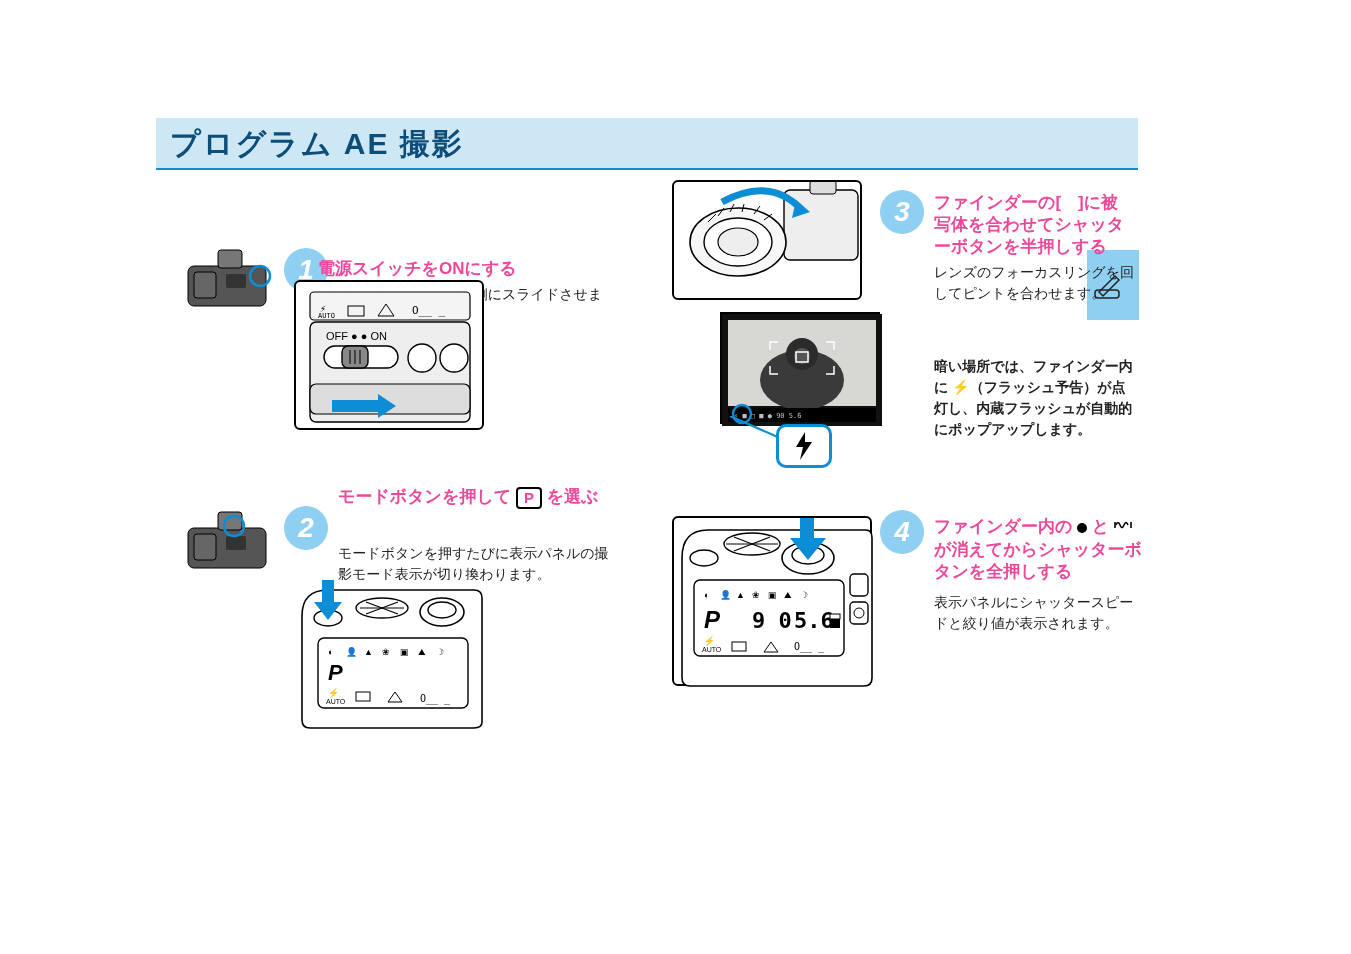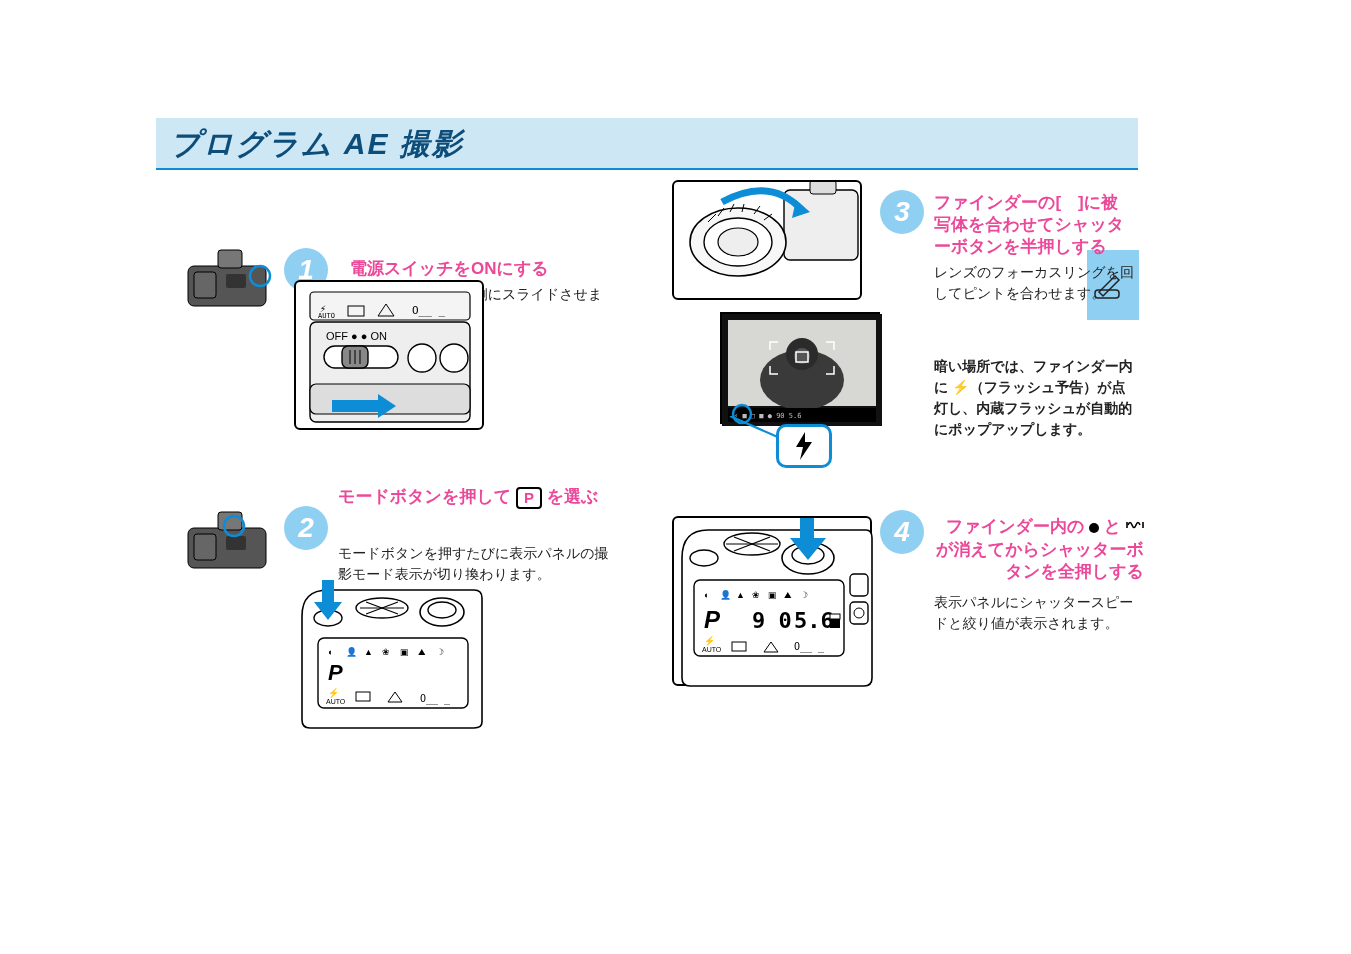--- a/index.html
+++ b/index.html
@@ -28,21 +28,20 @@
     background: #0d8dd6;
   }
   .header-title {
     position: absolute;
     left: 170px;
     top: 124px;
     font-size: 30px;
     font-weight: 700;
     letter-spacing: 2px;
     color: #0d4d7a;
-    font-style: italic;
   }
   
   .side-tab {
     position: absolute;
     right: 212px;
     top: 250px;
     width: 52px;
     height: 70px;
     background: #8fd0f2;
   }
@@ -151,21 +150,21 @@
     <rect x="6" y="22" width="78" height="40" rx="6" fill="#555" stroke="#000"></rect>
     <rect x="36" y="6" width="24" height="18" rx="3" fill="#777" stroke="#000"></rect>
     <rect x="44" y="30" width="20" height="14" rx="2" fill="#333"></rect>
     <rect x="12" y="28" width="22" height="26" rx="3" fill="#666" stroke="#000"></rect>
     <circle cx="78" cy="32" r="10" fill="none" stroke="#0d8dd6" stroke-width="2.5"></circle>
   </svg>
 </div>
 <div class="step-circle" style="left:284px; top:248px;">
   <span>1</span>
 </div>
-<div class="step-text" style="left:350px; top:258px; width:280px;">電源スイッチをONにする</div>
+<div class="step-text" style="left:318px; top:258px; width:280px;">電源スイッチをONにする</div>
 <div class="body-text" style="left:338px; top:284px; width:280px;">メインスイッチをON側にスライドさせます。</div>
 
 <div class="detail-panel" style="left:294px; top:280px; width:190px; height:150px;">
   <svg viewBox="0 0 190 150" width="190" height="150">
 
     <rect x="14" y="10" width="160" height="28" rx="4" fill="#f4f4f4" stroke="#000" stroke-width="1.2"></rect>
     <text x="24" y="30" font-size="10" font-family="monospace" fill="#000">⚡</text>
     <text x="22" y="36" font-size="7" font-family="monospace" fill="#000">AUTO</text>
     <rect x="52" y="24" width="16" height="10" fill="none" stroke="#000"></rect>
     <path d="M82 34 L90 22 L98 34 Z" fill="none" stroke="#000"></path>
@@ -322,21 +321,21 @@
 
 <div class="flash-callout" style="left:776px; top:424px;">
   <svg viewBox="0 0 20 28">
     <polygon points="11,0 2,15 9,15 6,28 18,10 11,10" fill="#000"></polygon>
   </svg>
 </div>
 
 <div class="step-circle" style="left:880px; top:510px;">
   <span>4</span>
 </div>
-<div class="step-text" style="left:934px; top:516px; width:210px;text-align:right;">
+<div class="step-text" style="left:934px; top:516px; width:210px;">
   <span>ファインダー内の</span>
   <span class="shake-dot"></span>
   <span>と</span>
   <span style="display:inline-block;vertical-align:middle;">
     <svg width="18" height="14" viewBox="0 0 18 14">
         <path d="M2 7 Q4 2 6 7 Q8 12 10 7 Q12 2 14 7" fill="none" stroke="#000" stroke-width="1.6"></path>
         <path d="M1 4 L1 10 M17 4 L17 10" stroke="#000" stroke-width="1.6"></path>
       </svg>
   </span>
   <span>が消えてからシャッターボタンを全押しする</span>

